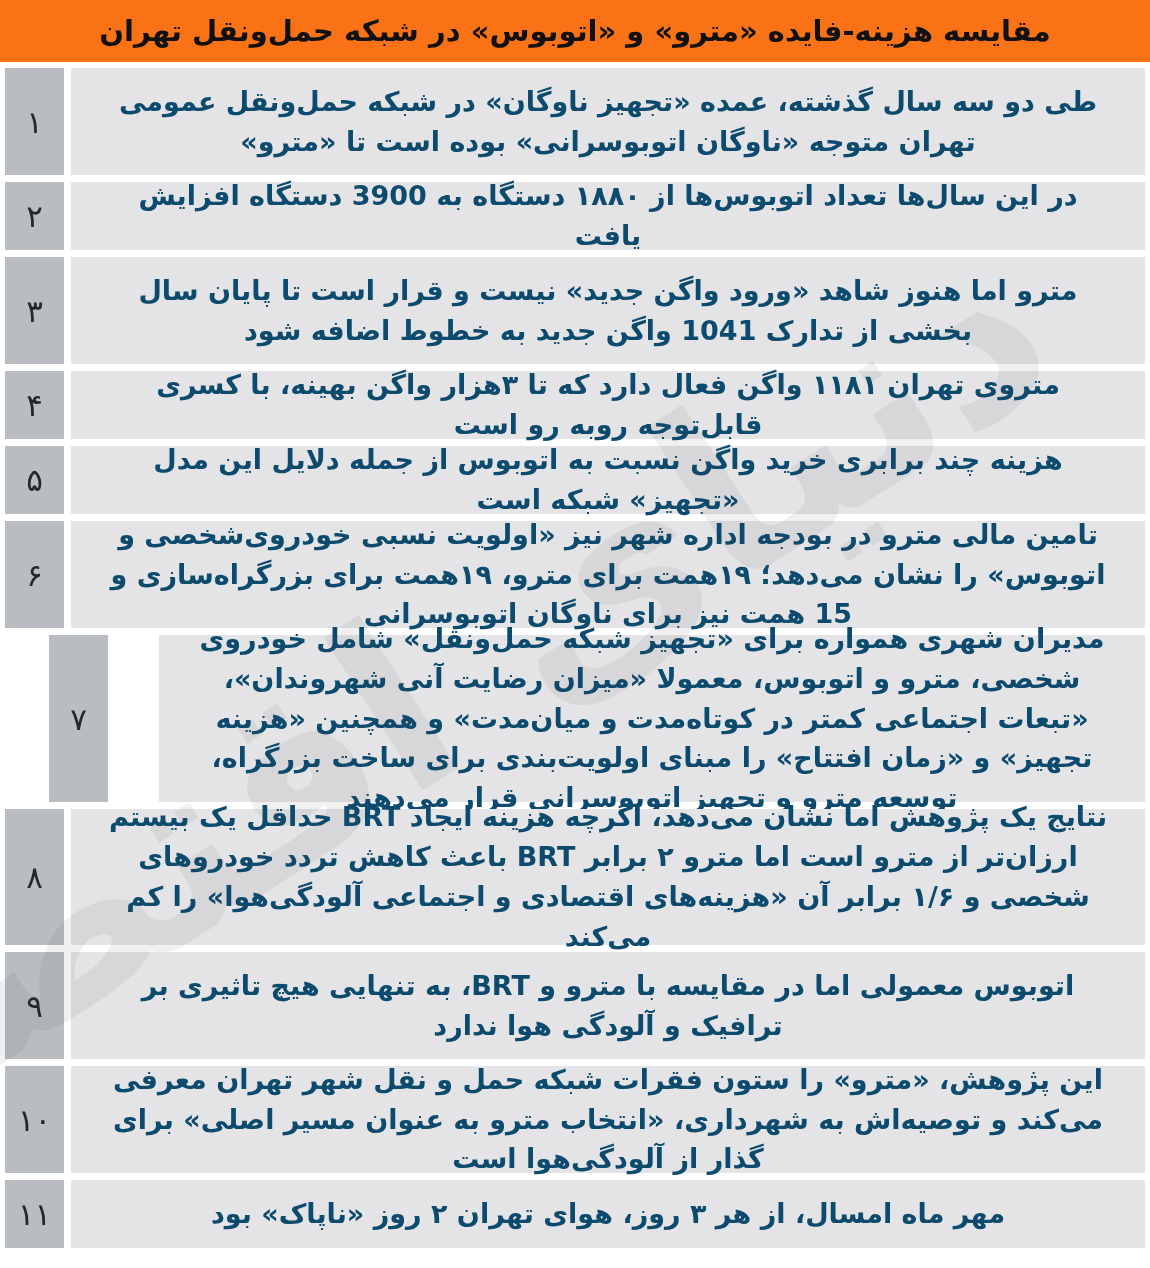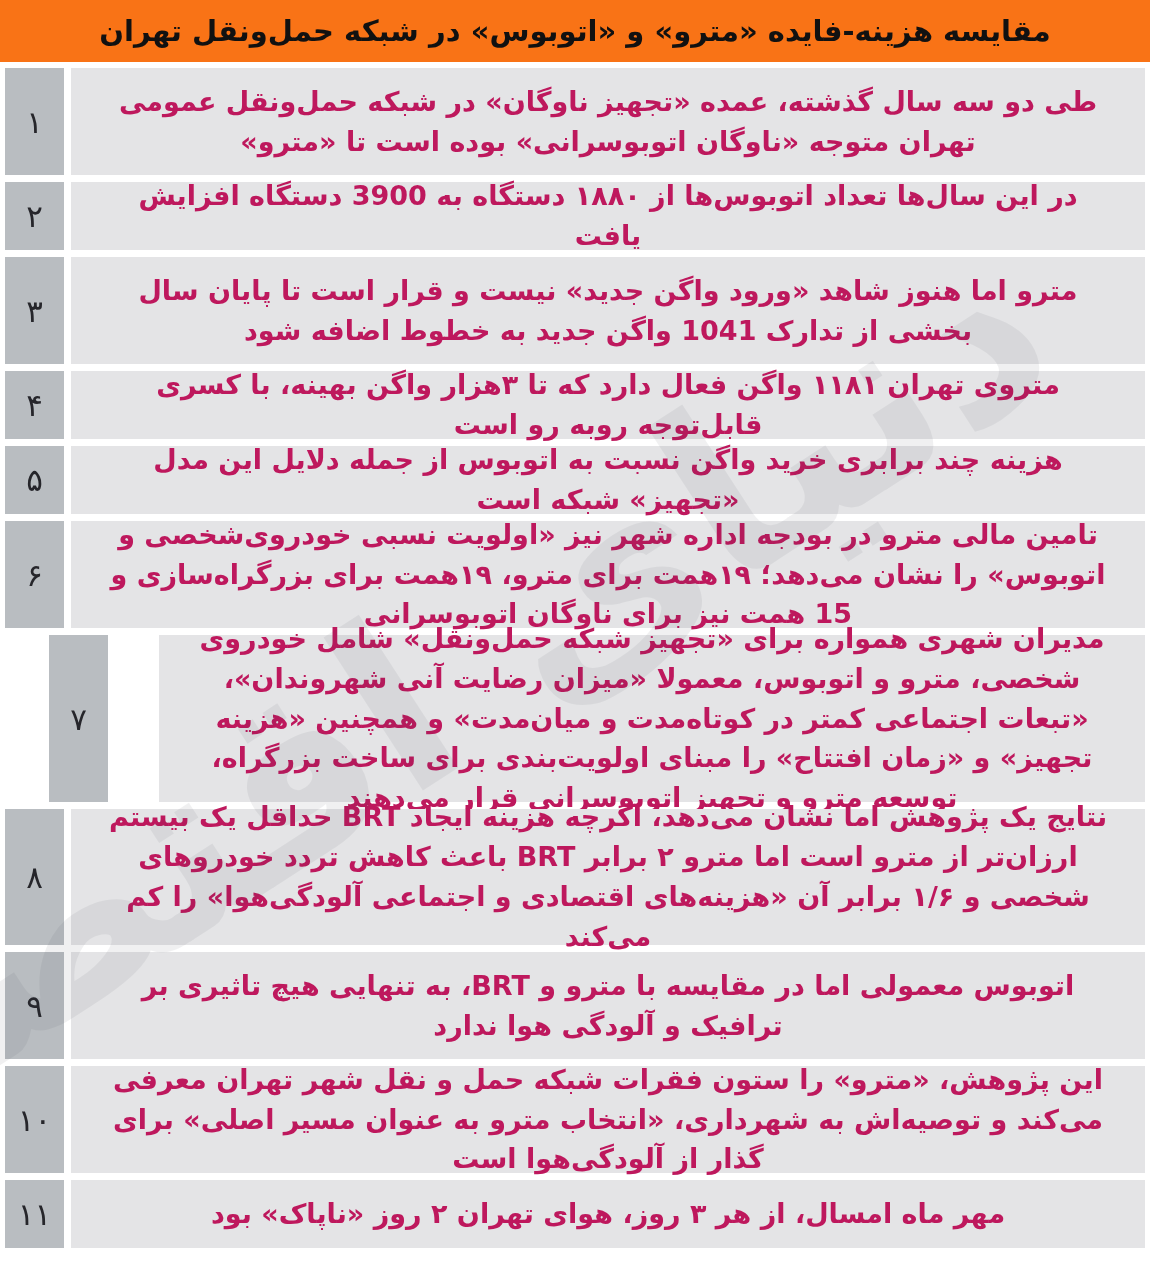--- a/index.html
+++ b/index.html
@@ -30,21 +30,21 @@
     background:#B9BDC1;
     display:flex;align-items:center;justify-content:center;
     font-size:31px;color:#26262b;
     align-self:stretch;
   }
   .text-box{
     flex:1;
     background:#E4E4E6;
     display:flex;align-items:center;justify-content:center;
     text-align:center;
-    font-size:27px;font-weight:bold;color:#be185d;
+    font-size:27px;font-weight:bold;color:#0c4a6e;
     line-height:1.48;
     padding:0 34px;
     box-sizing:border-box;
     direction:rtl;
   }
   .lines-1{height:68px;}
   .lines-2{height:107px;}
   .lines-3{height:136px;}
   .lines-4{height:167px;margin-left:44px;}
   .watermark{

